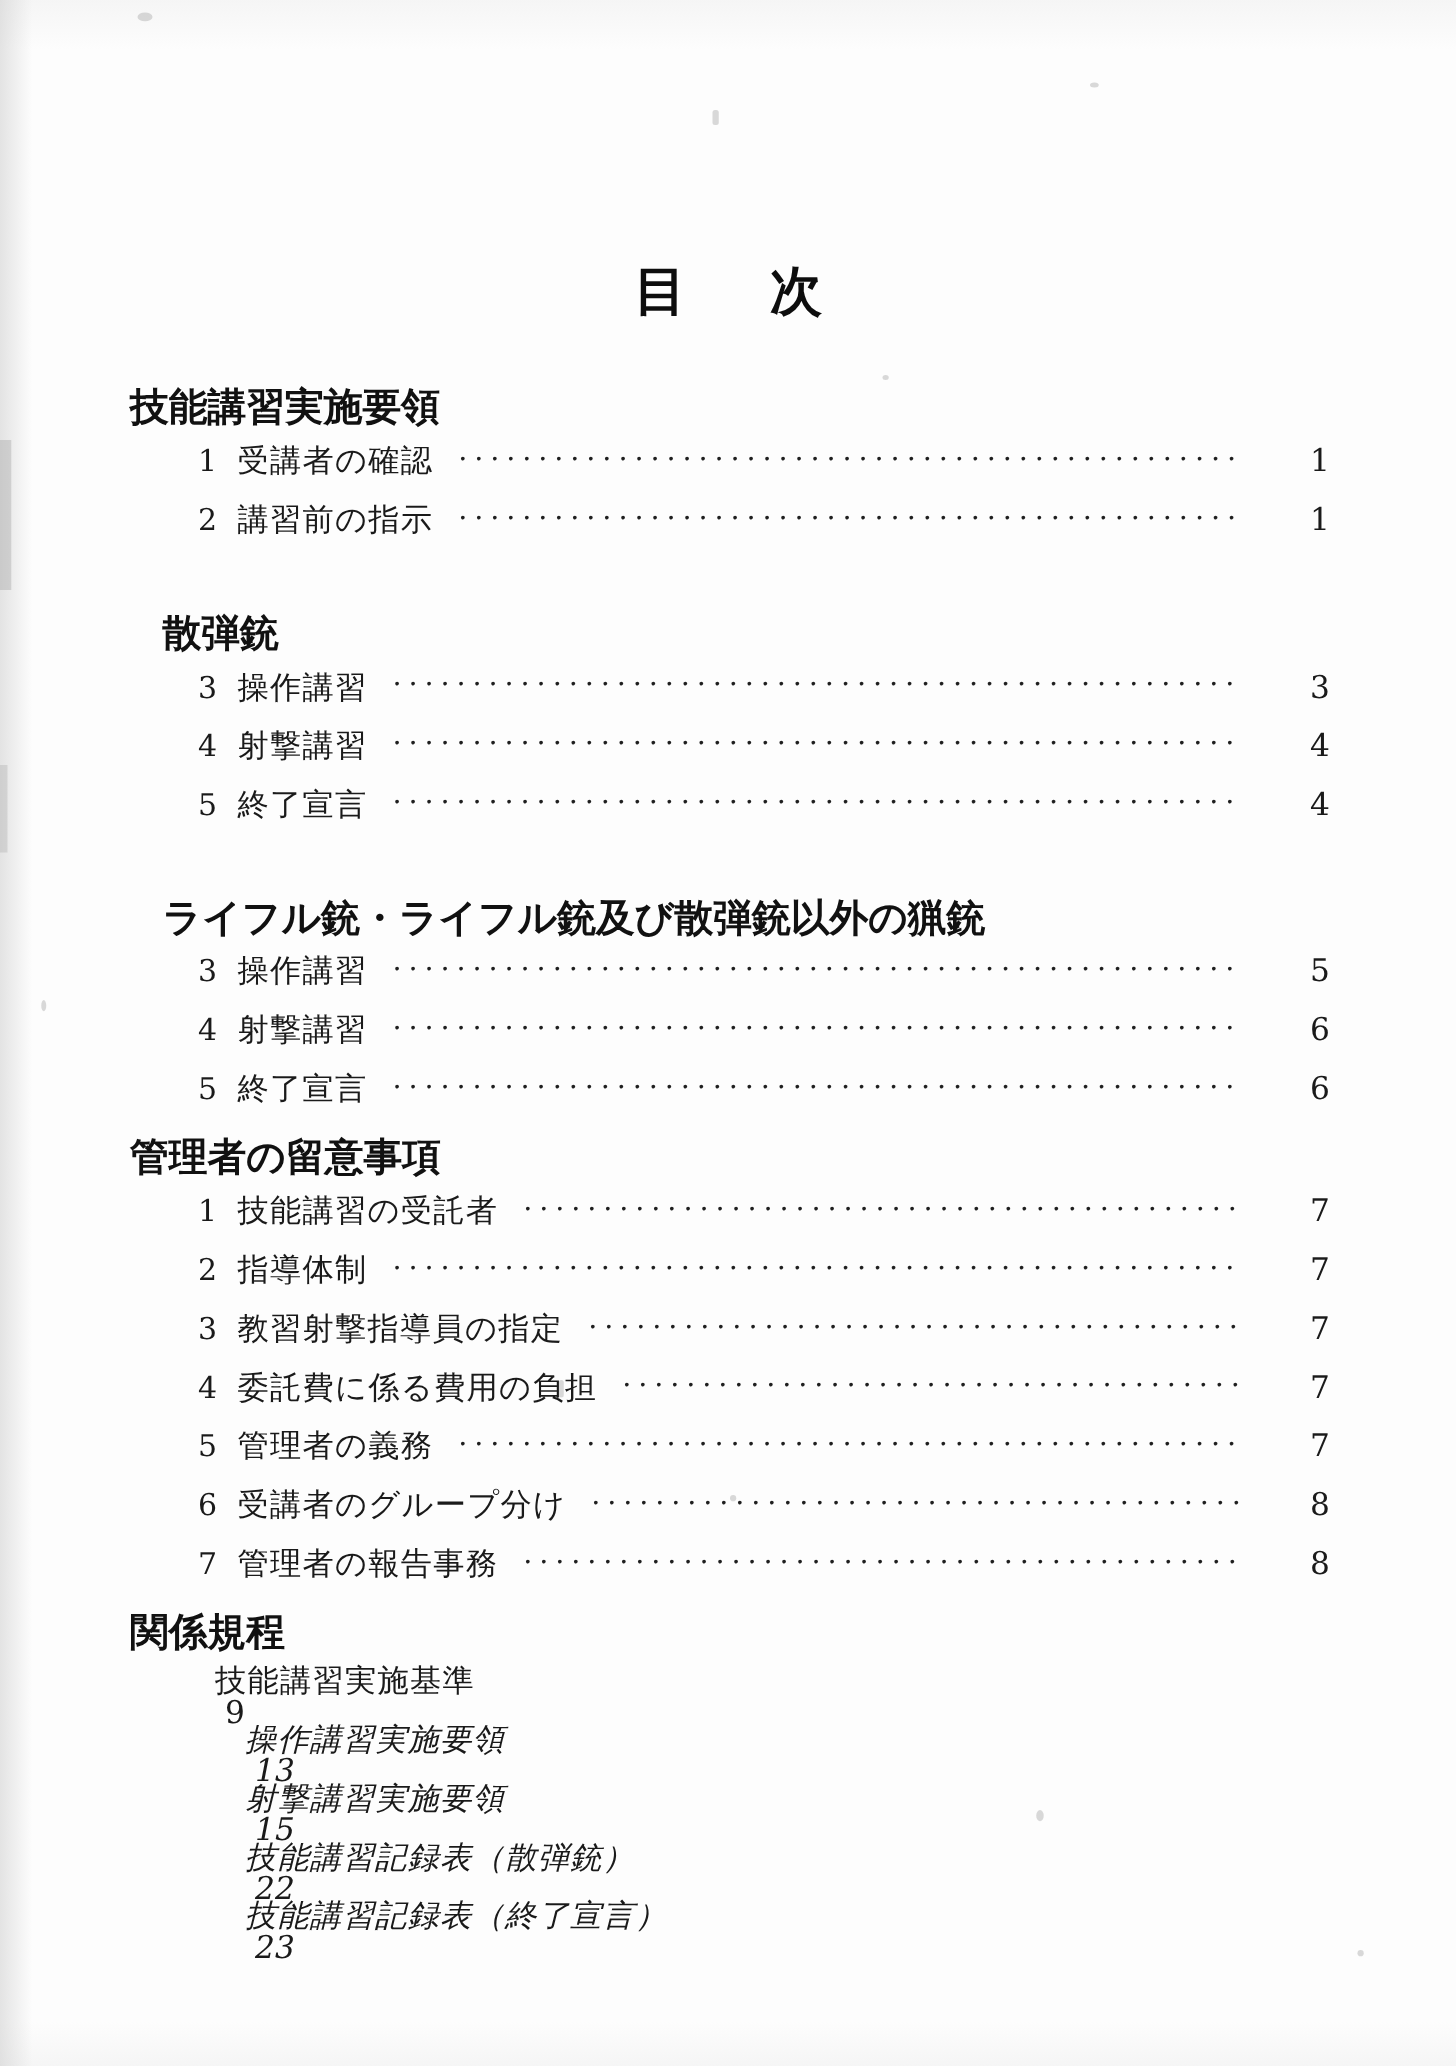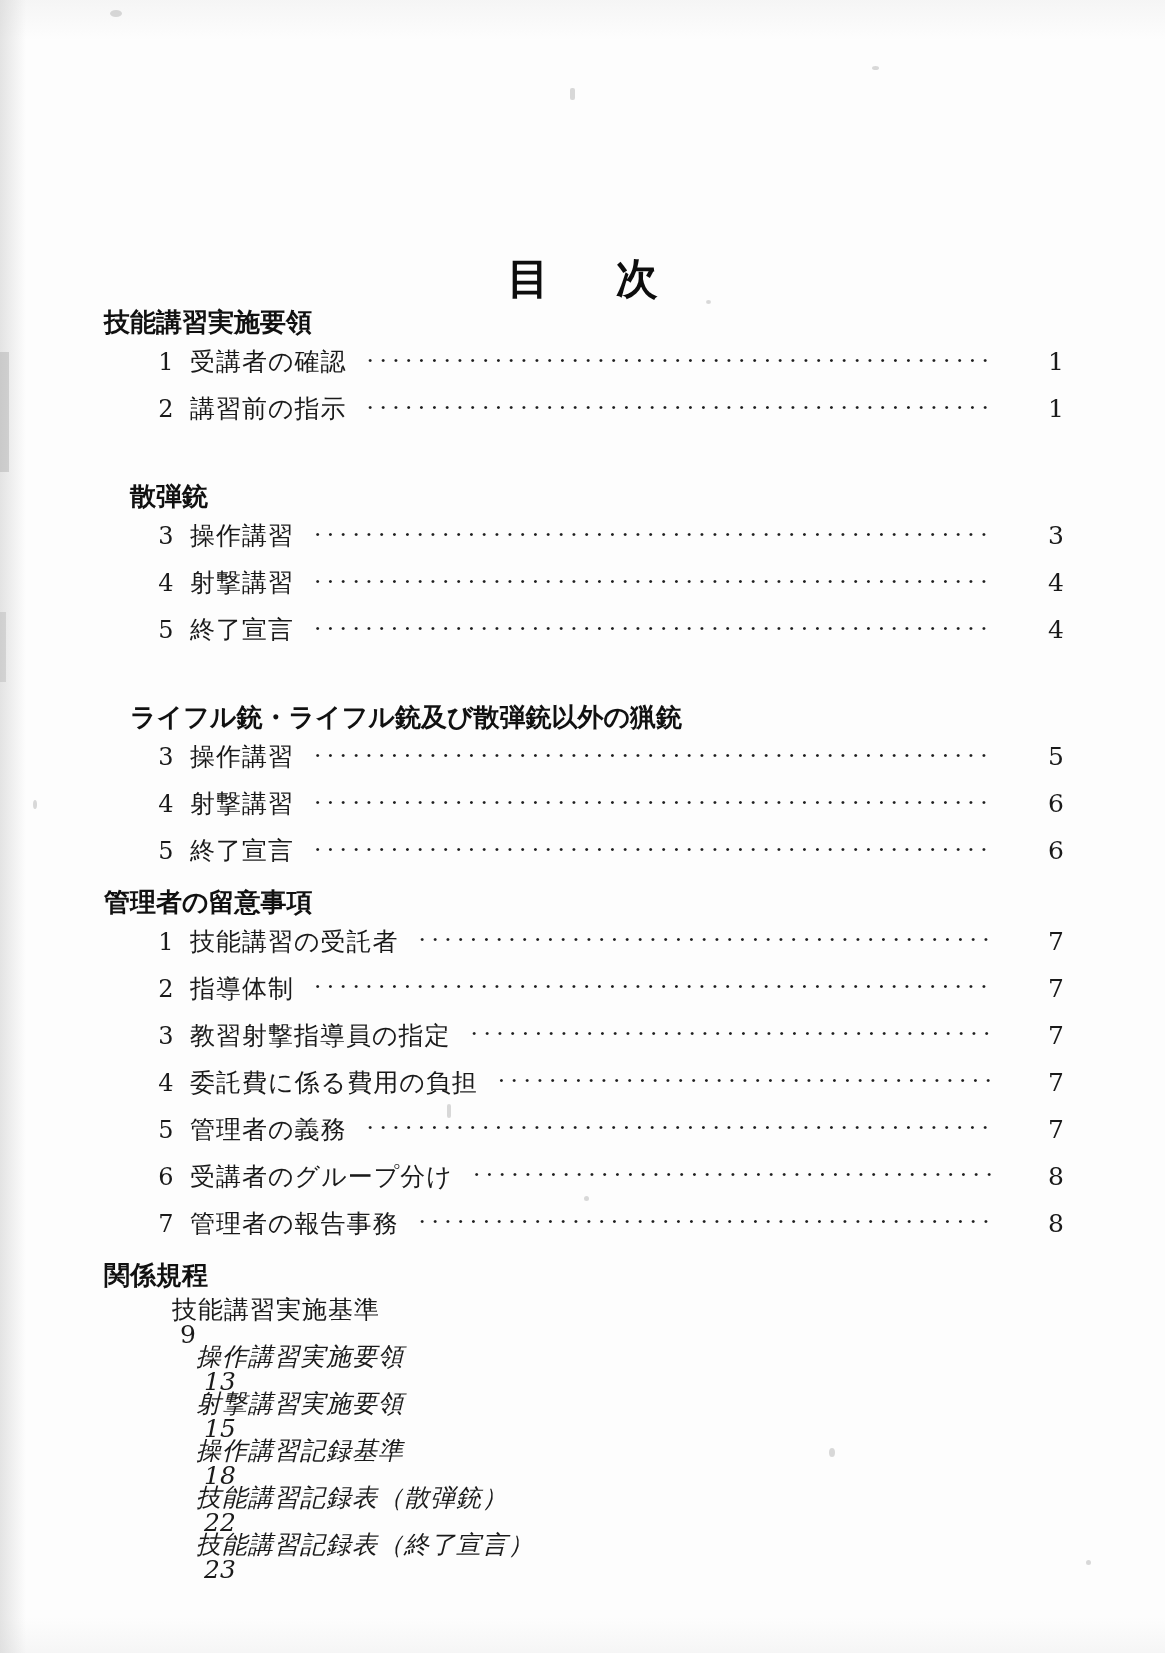--- a/index.html
+++ b/index.html
@@ -45,35 +45,34 @@
     top: 205px;
     left: 0;
     width: 1165px;
     text-align: center;
     font-family: "DejaVu Sans", "Liberation Sans", sans-serif;
     font-weight: bold;
     font-size: 42px;
     letter-spacing: 26px;
     text-indent: 26px;
     color: #0d0d0d;
-    margin-top: 46px;
   }
 
   
   #toc-body {
     position: absolute;
     top: 305px;
     left: 104px;
     width: 960px;
   }
 
   .section-heading {
     font-family: "DejaVu Sans", "Liberation Sans", sans-serif;
     font-weight: bold;
-    font-size: 26px;
+    font-size: 31px;
     color: #111;
     margin: 0 0 4px 0;
     line-height: 1.38;
     white-space: nowrap;
   }
   .section-heading.indent-1 { margin-left: 26px; margin-top: 40px; }
 
   .entries { margin: 0 0 4px 0; padding: 0; list-style: none; }
 
   .entry {
@@ -260,25 +259,20 @@
           <span class="label">操作講習実施要領</span>
           <span class="leader"></span>
           <span class="page">13</span>
         </li>
         <li class="entry plain lvl1">
           <span class="label">射撃講習実施要領</span>
           <span class="leader"></span>
           <span class="page">15</span>
         </li>
         <li class="entry plain lvl1">
-          <span class="label">操作講習記録基準</span>
-          <span class="leader"></span>
-          <span class="page">18</span>
-        </li>
-        <li class="entry plain lvl1">
           <span class="label">技能講習記録表（散弾銃）</span>
           <span class="leader"></span>
           <span class="page">22</span>
         </li>
         <li class="entry plain lvl1">
           <span class="label">技能講習記録表（終了宣言）</span>
           <span class="leader"></span>
           <span class="page">23</span>
         </li>
       </ul>

